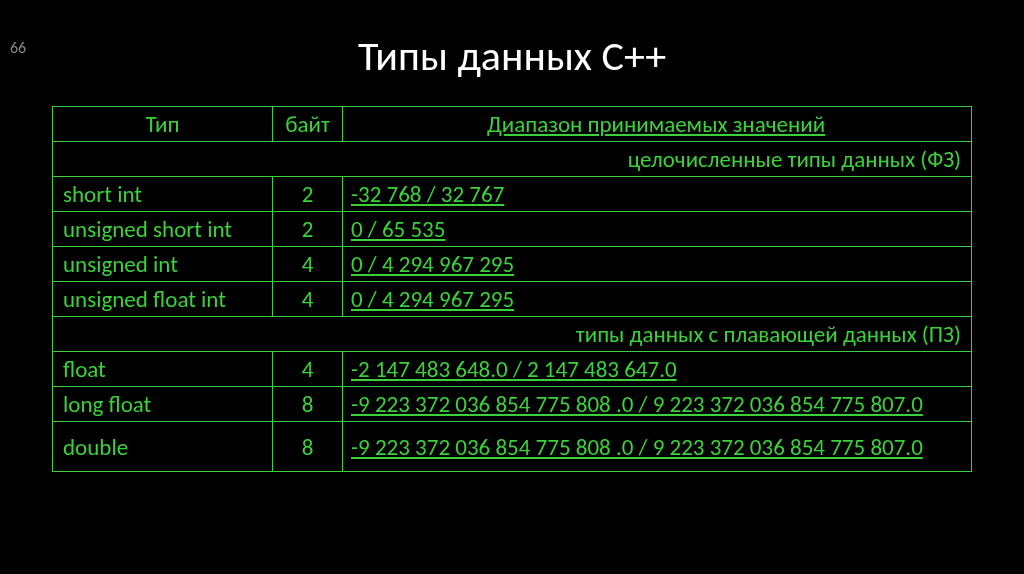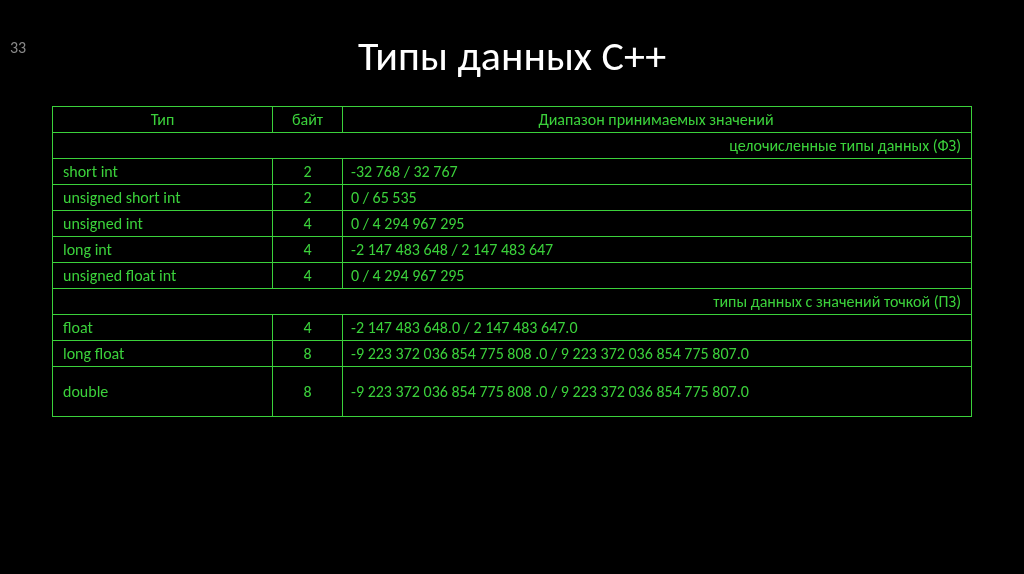--- a/index.html
+++ b/index.html
@@ -33,39 +33,39 @@
     margin-bottom: 25px;
   }
   .table-wrap {
     margin: 0 auto;
     width: 920px;
   }
   table {
     border-collapse: collapse;
     width: 100%;
     color: #3bd13b;
-    font-size: 16px;
+    font-size: 23px;
   }
   td, th {
     border: 1px solid #3bd13b;
     padding: 3px 10px;
     font-weight: normal;
   }
   .col-type  { width: 220px; text-align: left; }
   .col-bytes { width: 70px;  text-align: center; }
-  .col-range { text-align: left; padding-left: 8px; }
+  .col-range { text-align: left; padding-left: 8px; text-decoration: underline; }
   .header-row td { text-align: center; }
   .section-row td { text-align: right; }
   .tall { height: 50px; vertical-align: middle; padding-left: 44px; }
 </style>
 </head>
 <body>
 
 <div class="slide">
-  <div class="slide-number">33</div>
+  <div class="slide-number">66</div>
   <h1 class="title">Типы данных С++</h1>
 
   <div class="table-wrap">
     <table>
       <tbody>
           <tr class="header-row">
         <td class="col-type">Тип</td>
         <td class="col-bytes">байт</td>
         <td class="col-range" style="text-align:center">Диапазон принимаемых значений</td>
       </tr>
@@ -83,33 +83,28 @@
             <td class="col-type">unsigned short int</td>
             <td class="col-bytes">2</td>
             <td class="col-range">0  /  65 535</td>
           </tr>
           <tr>
             <td class="col-type">unsigned int</td>
             <td class="col-bytes">4</td>
             <td class="col-range">0    /    4 294 967 295</td>
           </tr>
           <tr>
-            <td class="col-type">long int</td>
-            <td class="col-bytes">4</td>
-            <td class="col-range">-2 147 483 648   /   2 147 483 647</td>
-          </tr>
-          <tr>
             <td class="col-type">unsigned float int</td>
             <td class="col-bytes">4</td>
             <td class="col-range">0    /    4 294 967 295</td>
           </tr>
         </tbody>
       <tbody>
           <tr class="section-row">
-        <td colspan="3">типы данных с значений точкой  (ПЗ)</td>
+        <td colspan="3">типы данных с плавающей данных  (ПЗ)</td>
       </tr>
       </tbody>
         <tbody id="tbody2">
           <tr>
             <td class="col-type">float</td>
             <td class="col-bytes">4</td>
             <td class="col-range">-2 147 483 648.0  / 2 147 483 647.0</td>
           </tr>
           <tr>
             <td class="col-type">long float</td>

